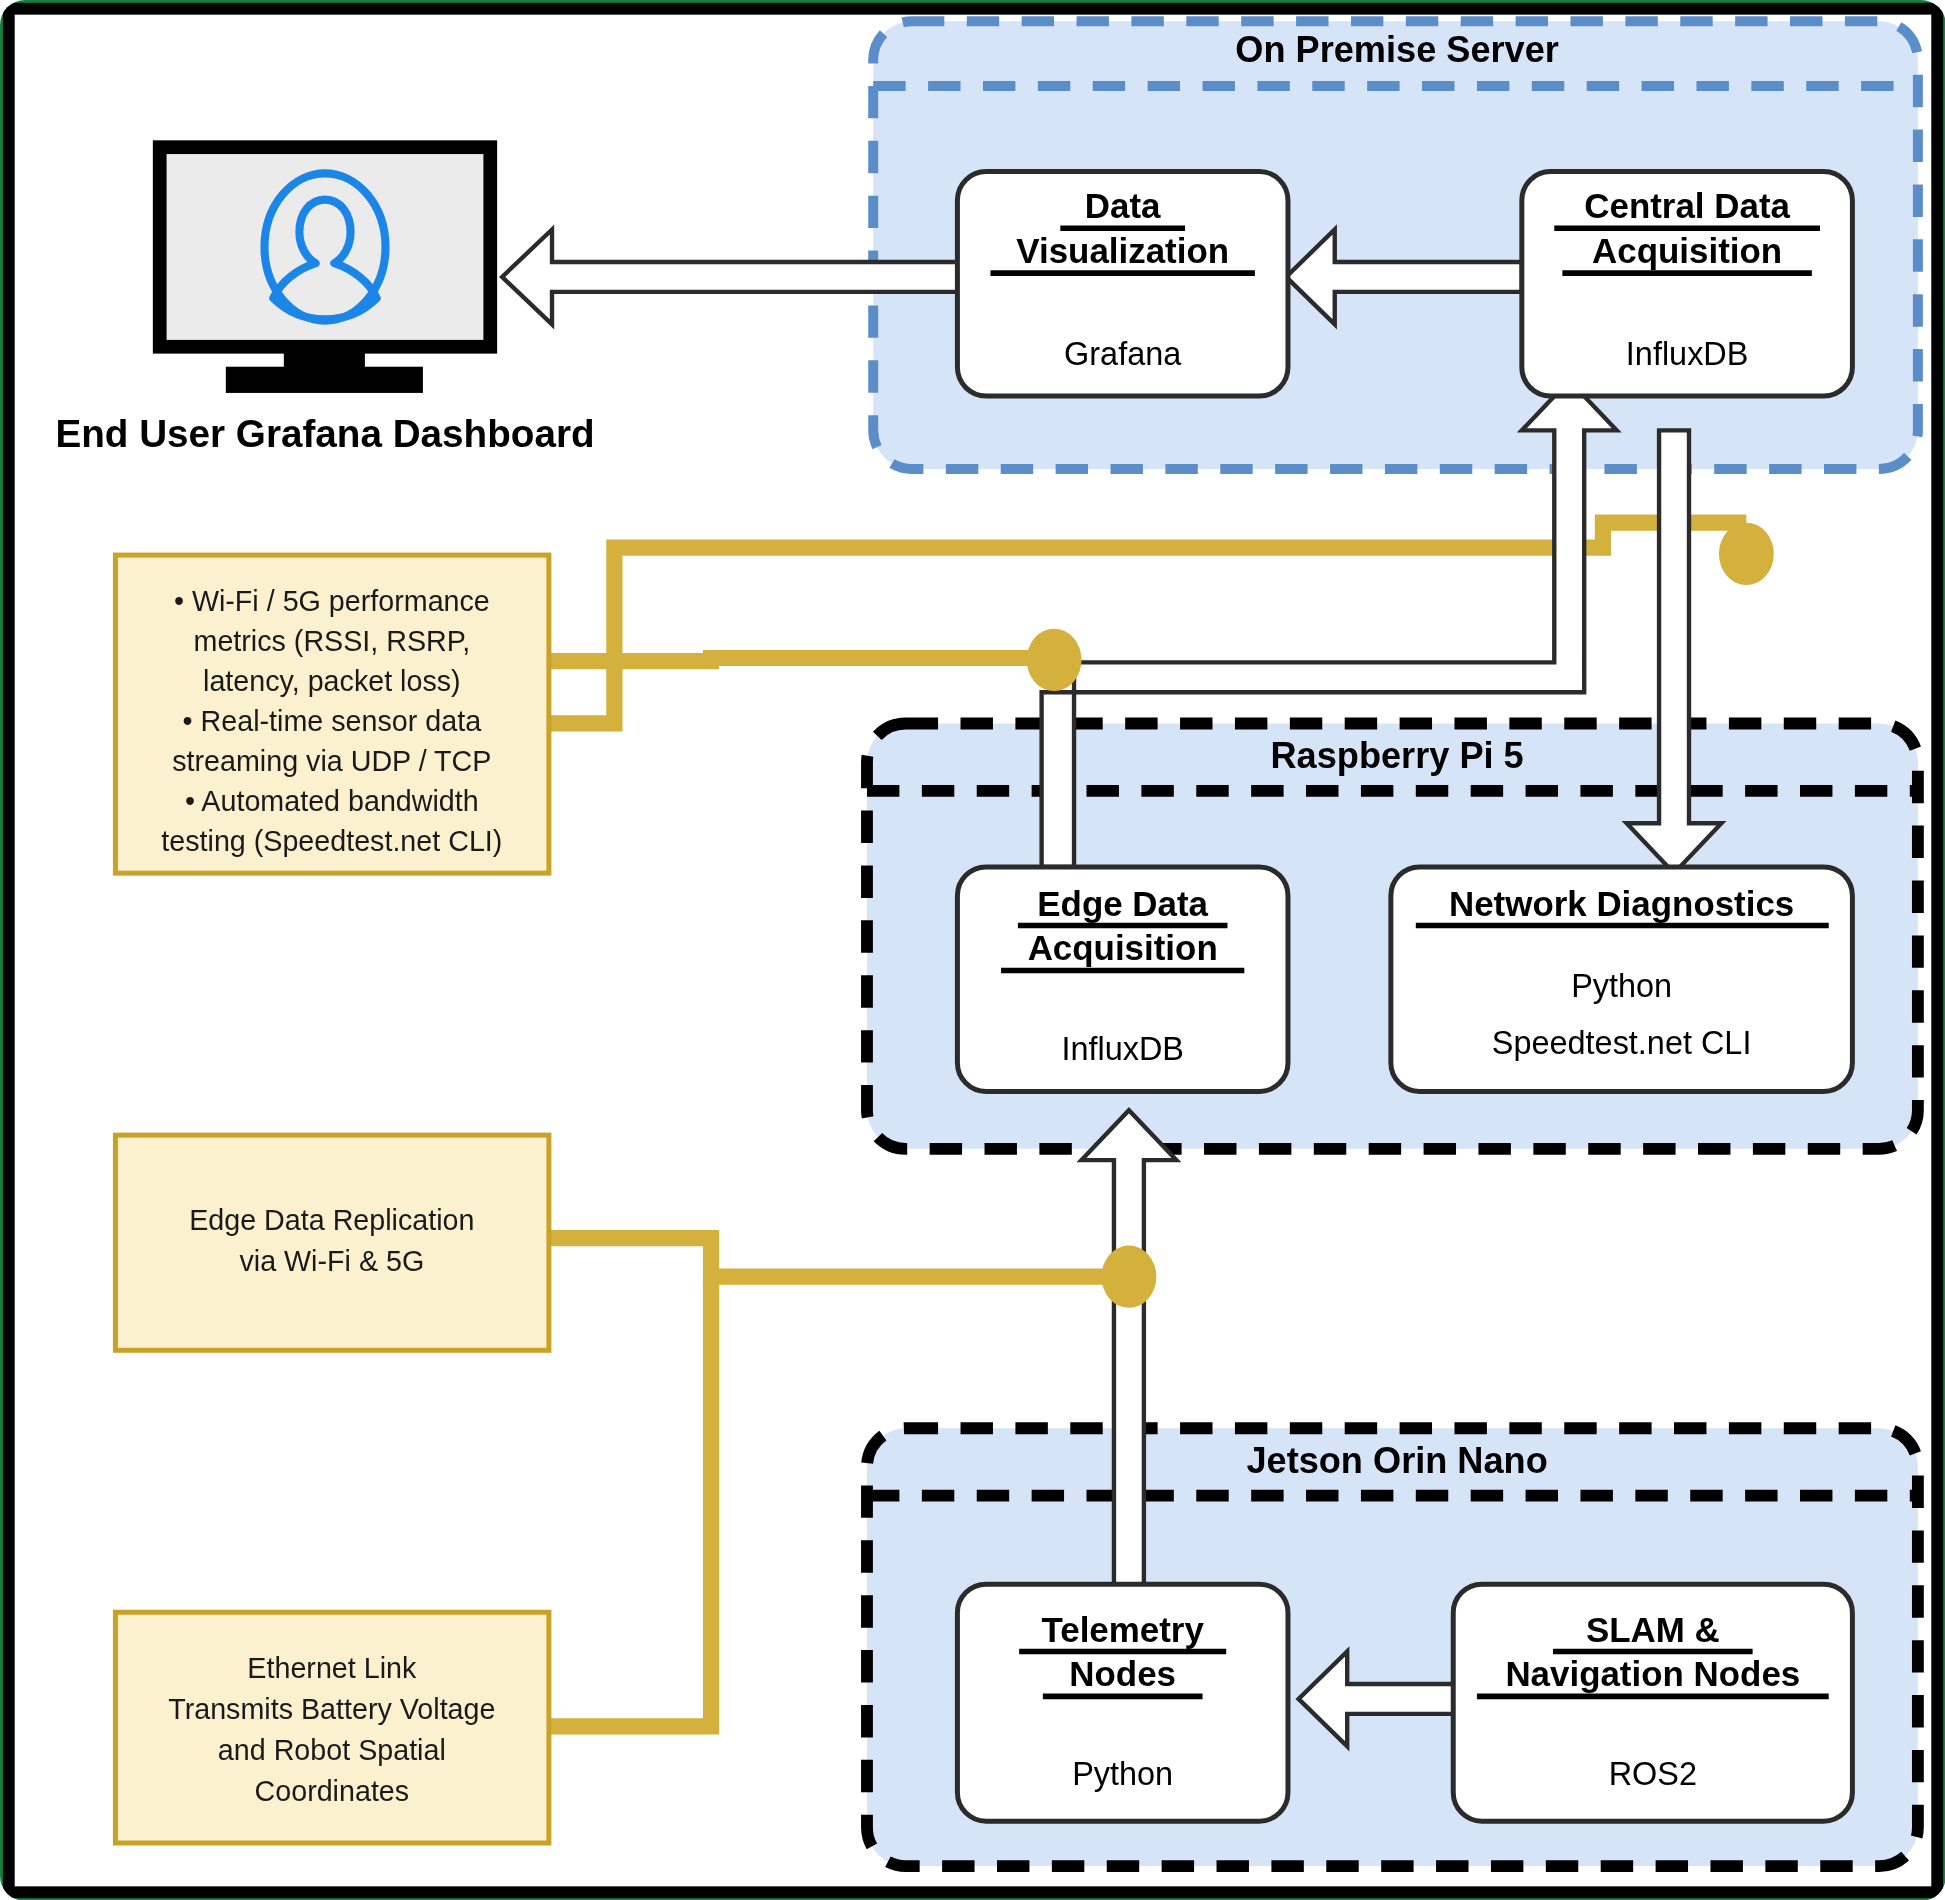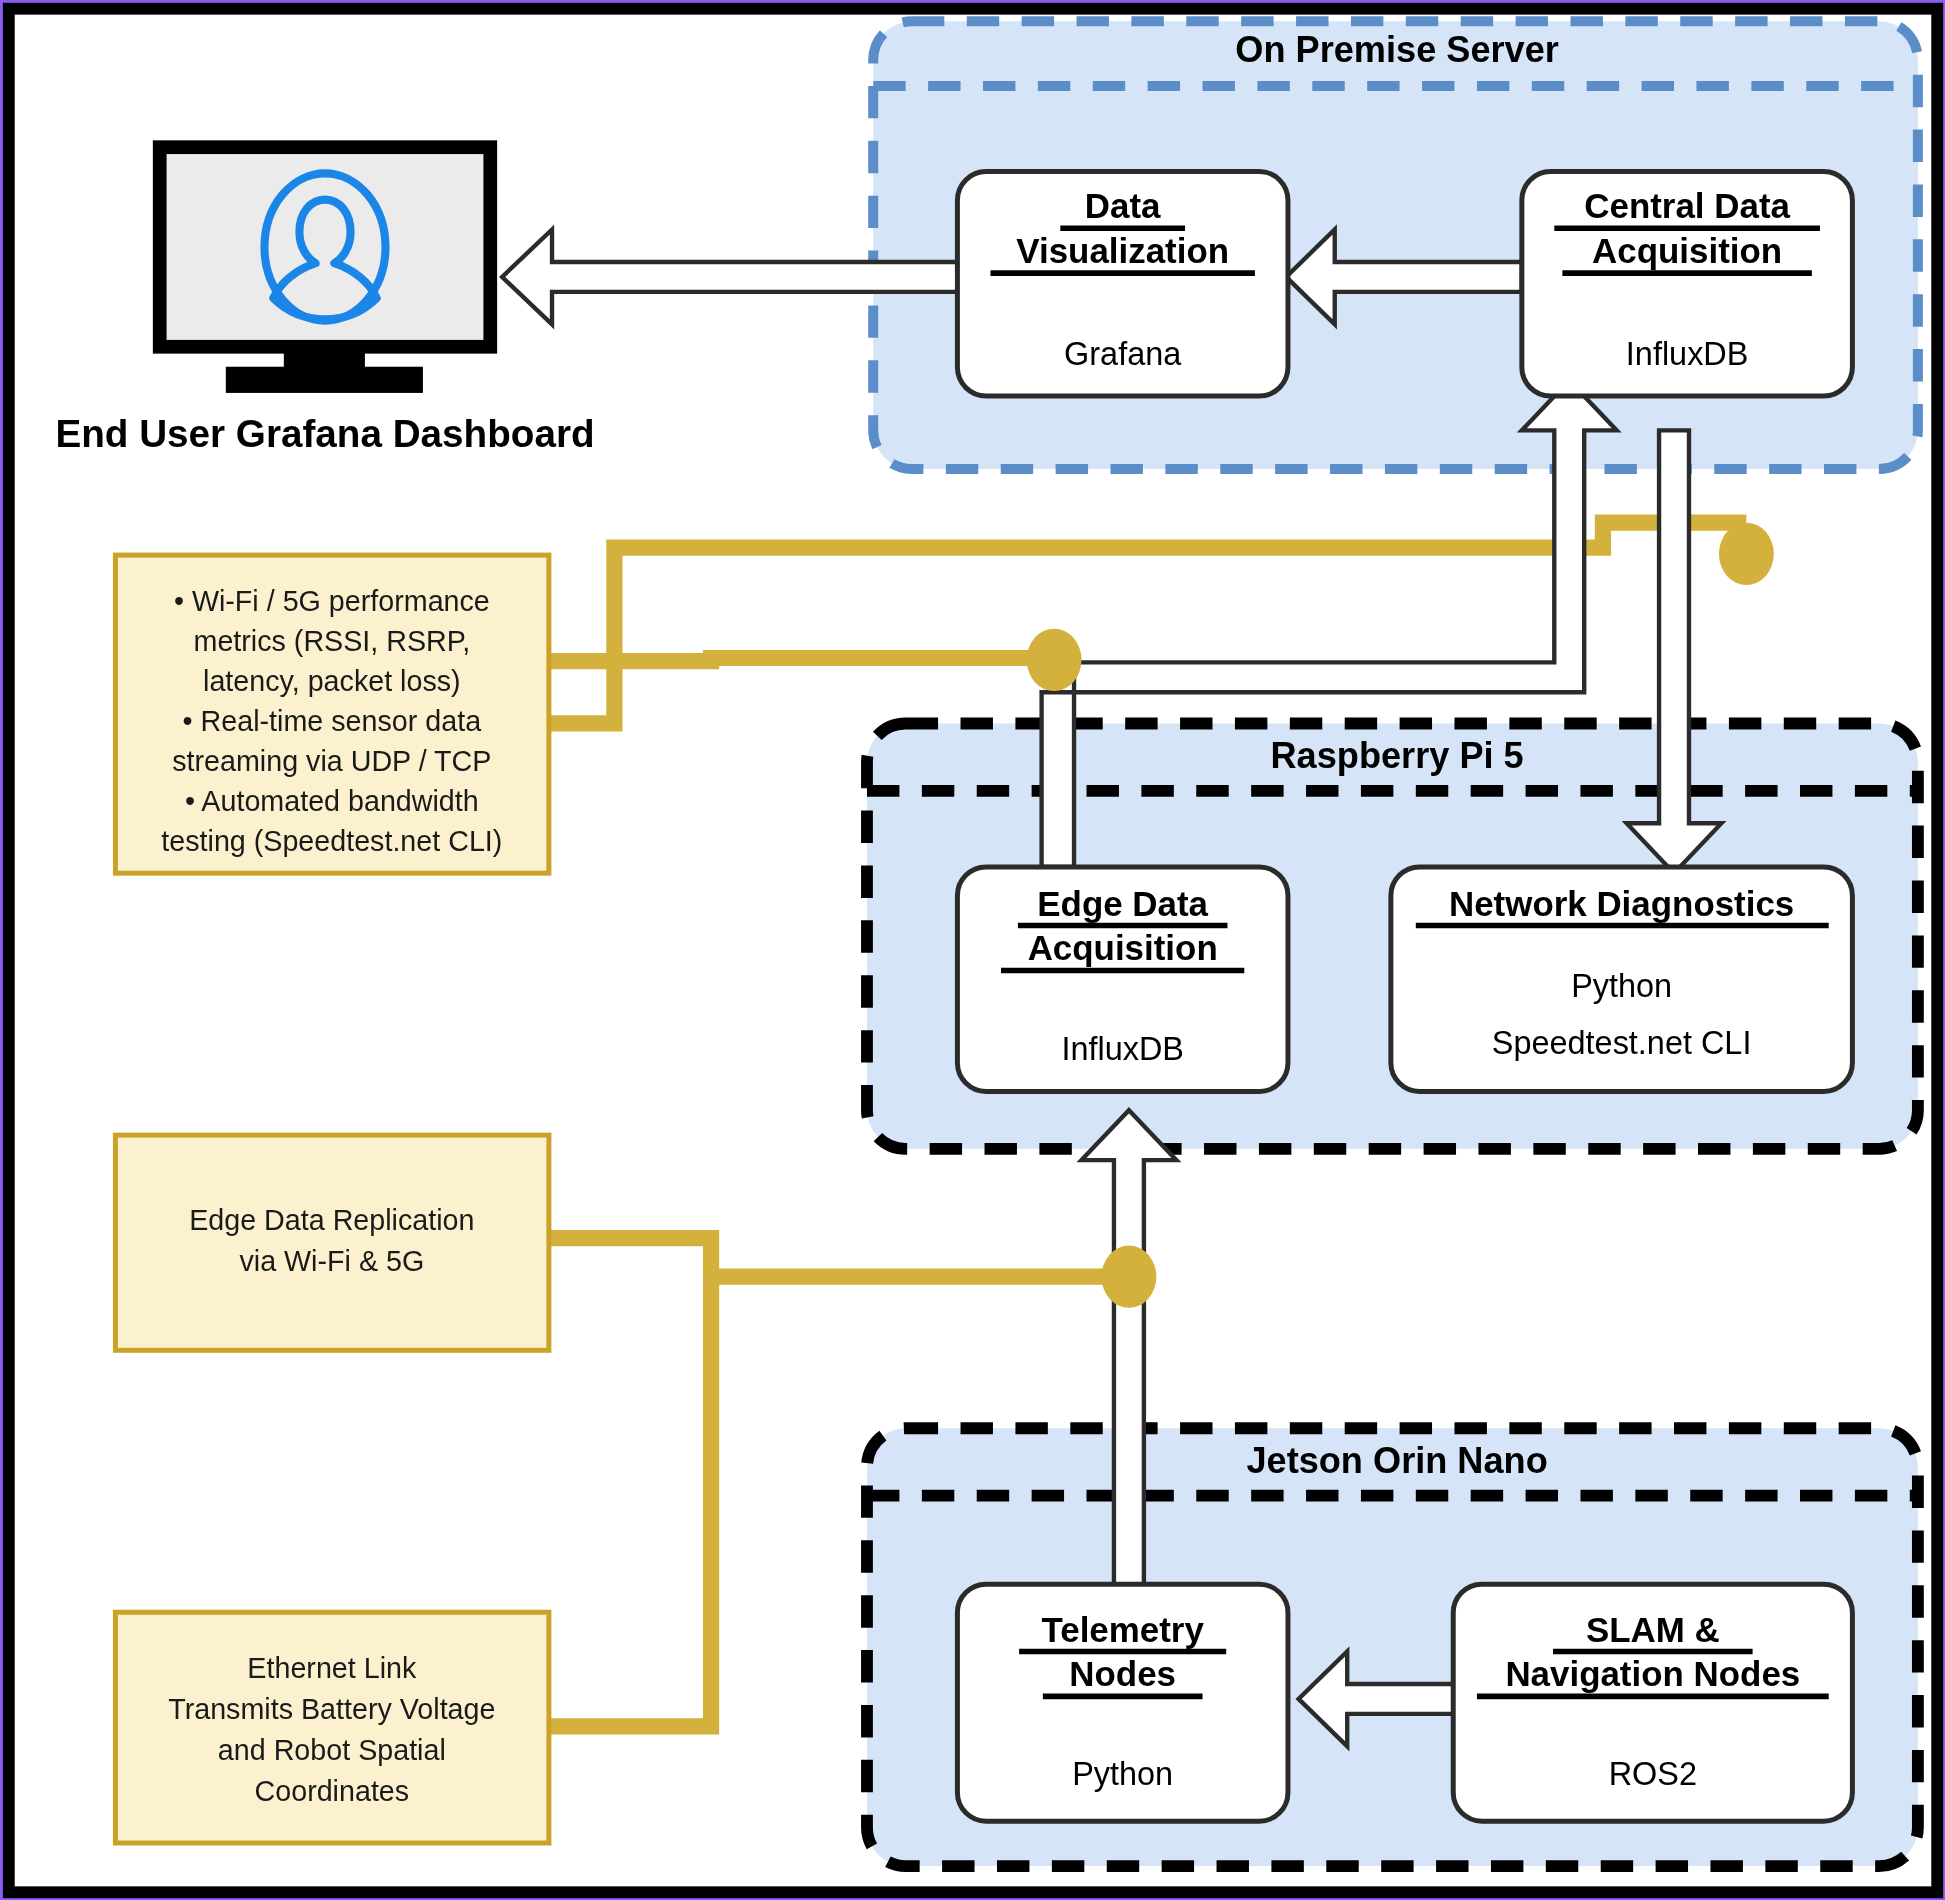--- a/index.html
+++ b/index.html
@@ -1,17 +1,17 @@
 <!DOCTYPE html>
 <html style="font-size:10px"><head>
 <meta charset="utf-8">
 <style>
   html,body{margin:0;padding:0;background:#ffffff;}
   body{width:1946px;height:1901px;font-family:"Liberation Sans",sans-serif;}
-  #stage{position:relative;width:1946px;height:1901px;overflow:hidden;background:#8b5cf6;}
+  #stage{position:relative;width:1946px;height:1901px;overflow:hidden;background:#15803d;border-radius:25px;}
   svg{position:absolute;top:0;left:0;width:1946px;height:1901px;}
   .boxTitle{font-family:"Liberation Sans",sans-serif;font-weight:bold;font-size:56px;fill:#000;text-anchor:middle;}
   .boxSub{font-family:"Liberation Sans",sans-serif;font-size:52px;fill:#000;text-anchor:middle;}
   .grpTitle{font-family:"Liberation Sans",sans-serif;font-weight:bold;font-size:58px;fill:#000;text-anchor:middle;}
   .noteTxt{font-family:"Liberation Sans",sans-serif;font-size:46px;fill:#1a1a1a;text-anchor:middle;}
   .bigLabel{font-family:"Liberation Sans",sans-serif;font-weight:bold;font-size:62px;fill:#000;text-anchor:middle;}
 </style>
 </head>
 <body>
 

